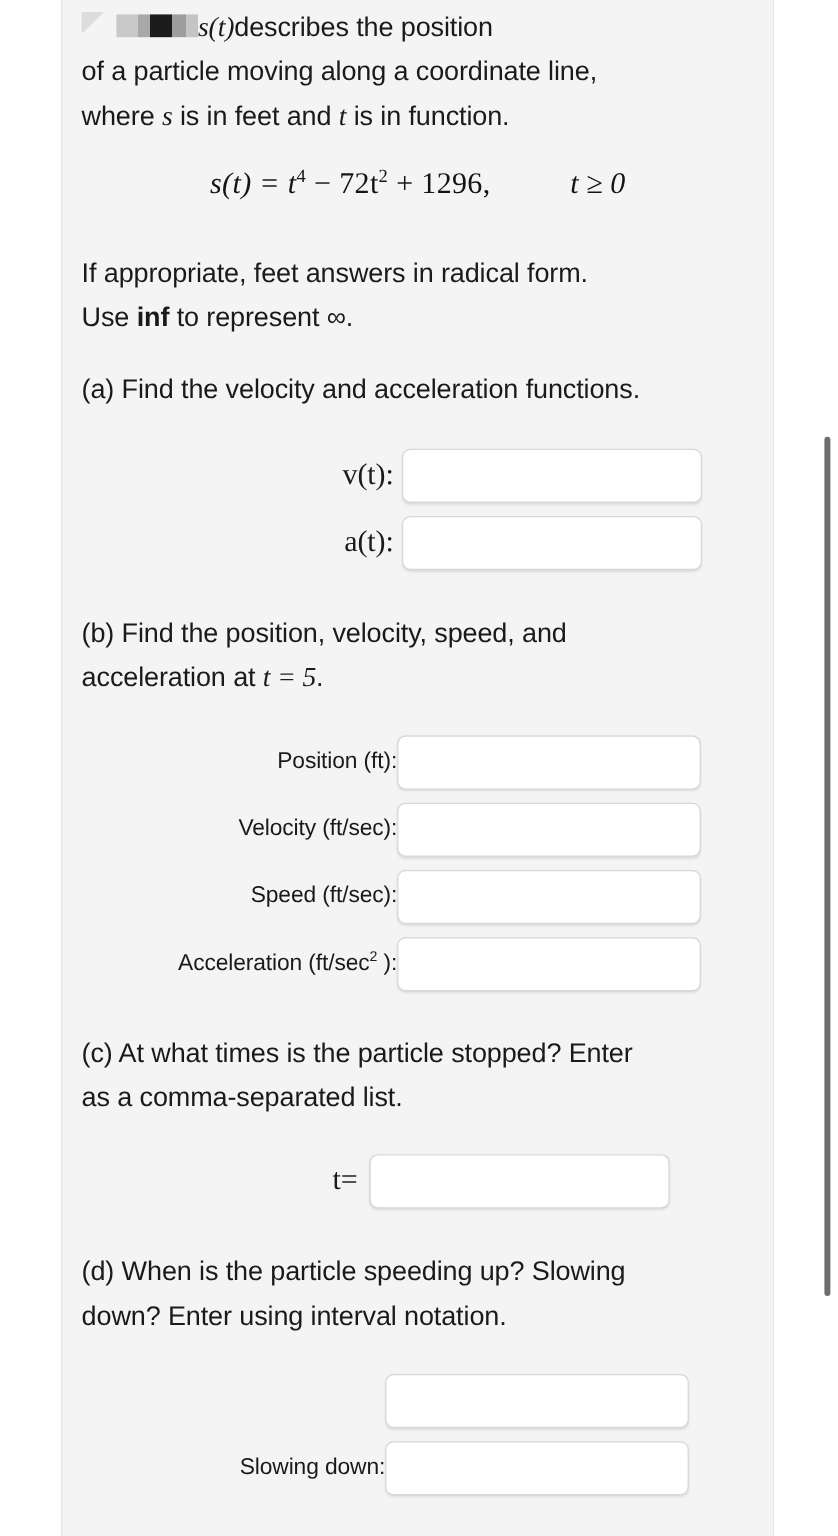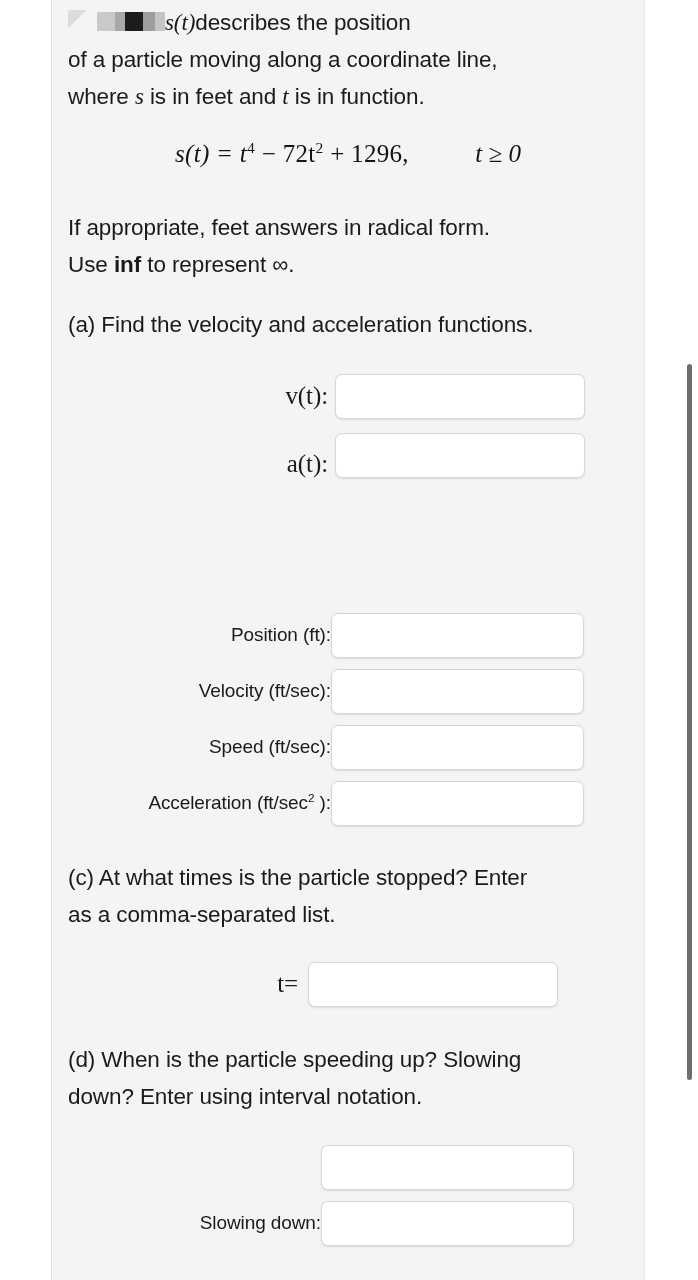--- a/index.html
+++ b/index.html
@@ -213,26 +213,30 @@
     <div><span>Use </span><b>inf</b><span> to represent ∞.</span></div>
   </div>
 
   <div class="para qtext" style="top:306px;">(a) Find the velocity and acceleration functions.</div>
 
   <div class="rowset" style="left:205px; top:370px; width:380px;">
     <div class="answer-row" style="height:52px;">
       <div class="ans-label serif" style="width:88px;">v(t):</div>
       <input class="ans-input" style="width: 250px; height: 45px;" value="" placeholder="">
     </div>
-    <div class="answer-row" style="height:52px; margin-top:4px;align-items:flex-end;">
+    <div class="answer-row" style="height:52px; margin-top:4px;">
       <div class="ans-label serif" style="width:88px;">a(t):</div>
       <input class="ans-input" style="width: 250px; height: 45px;" value="" placeholder="">
     </div>
   </div>
 
+  <div class="para qtext" style="top:509px;">
+    <div>(b) Find the position, velocity, speed, and</div>
+    <div><span>acceleration at </span><span class="mathup" style="font-style:italic">t = 5</span><span>.</span></div>
+  </div>
 
   <div class="rowset" style="left:68px; top:609px; width:516px;">
     <div class="answer-row" style="height:52px;">
       <div class="ans-label">Position (ft):</div>
       <input class="ans-input" style="width: 253px; height: 45px;" value="" placeholder="">
     </div>
     <div class="answer-row" style="height:52px; margin-top:4px;">
       <div class="ans-label">Velocity (ft/sec):</div>
       <input class="ans-input" style="width: 253px; height: 45px;" value="" placeholder="">
     </div>

